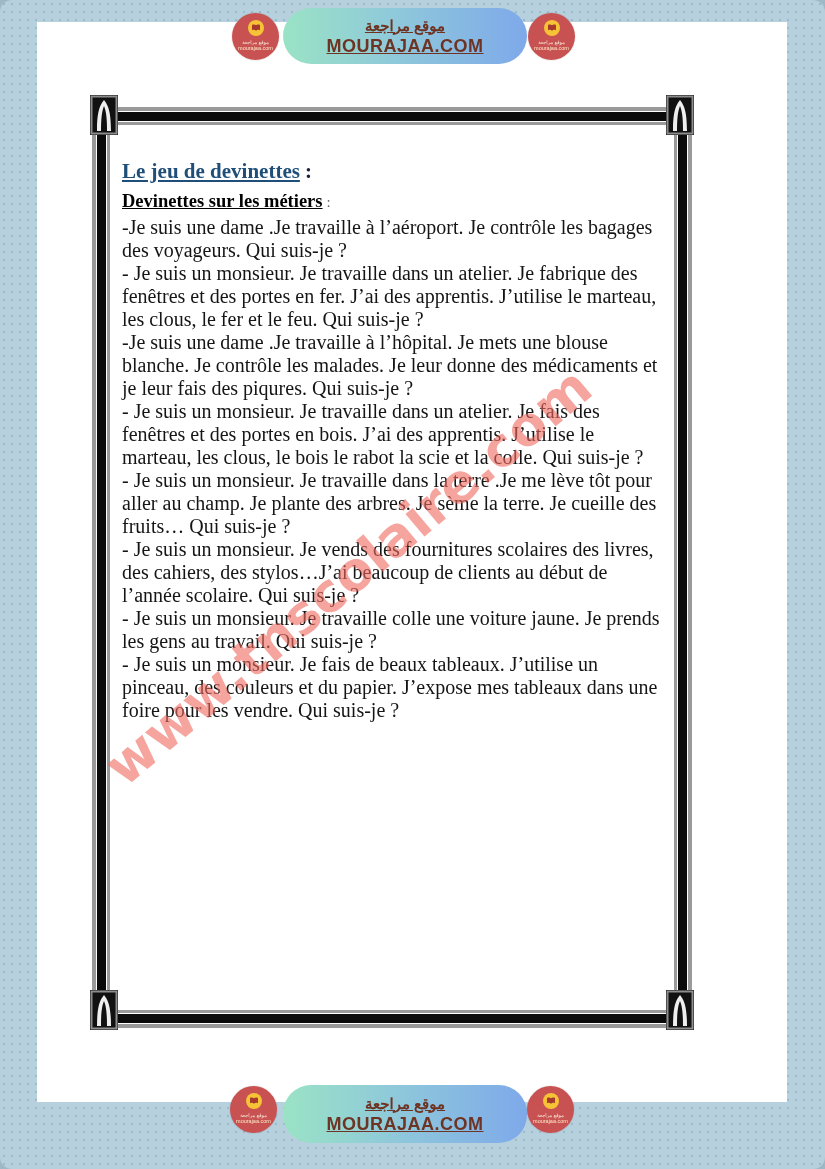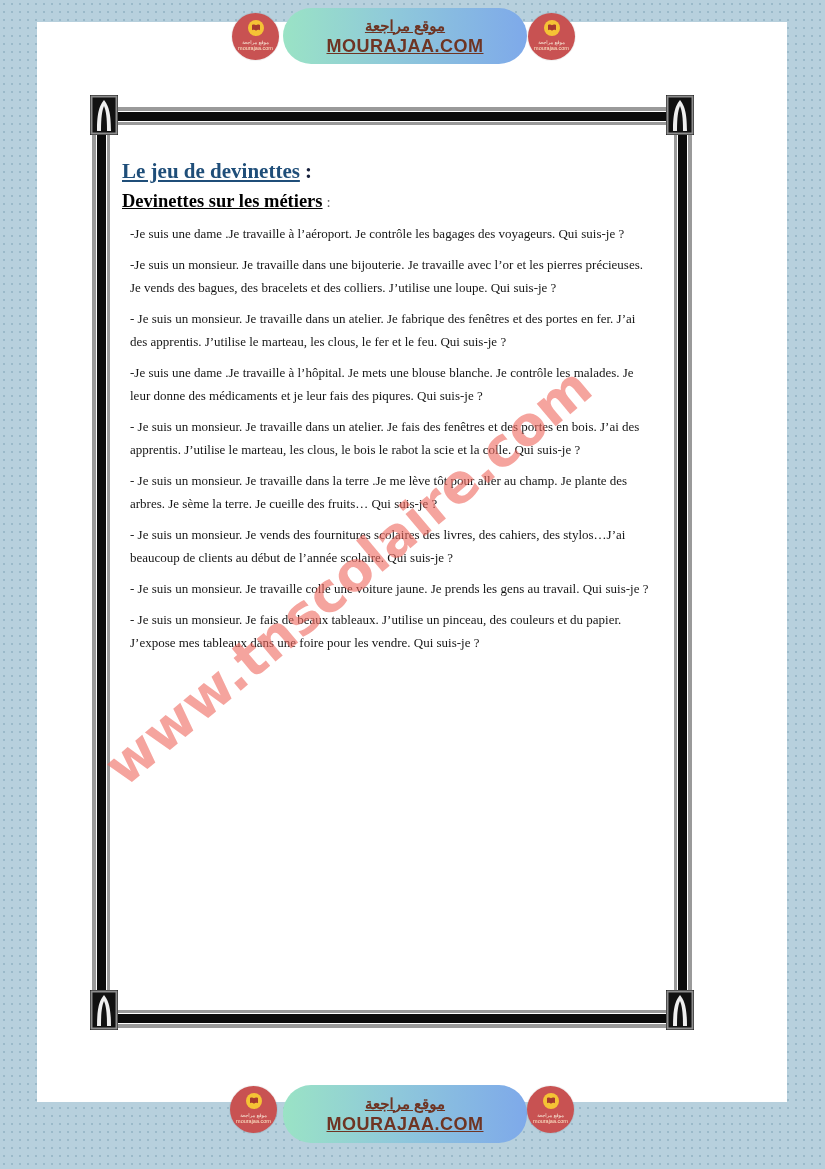--- a/index.html
+++ b/index.html
@@ -2,20 +2,21 @@
 <html lang="fr"><head>
 <meta charset="utf-8">
 <style>
   html,body{margin:0;padding:0;}
   body{background:#9db8c6;font-family:"Liberation Serif",serif;}
   #screen{
     position:relative;width:825px;height:1169px;margin:0 auto;overflow:hidden;
     background:#b7d0dd;
     background-image:radial-gradient(circle, rgba(120,158,178,.45) 1px, transparent 1.3px);
     background-size:8px 8px;
+    border-radius:12px;
   }
   
   .page{position:absolute;left:37px;top:22px;width:750px;height:1080px;background:#ffffff;}
 
   
   .frame{position:absolute;left:92px;top:107px;width:600px;height:921px;box-sizing:border-box;
          border:4px solid #9a9a9a;padding:1px;background:#fff;}
   .frame-black{width:100%;height:100%;box-sizing:border-box;border:9px solid #0b0b0b;padding:1px;}
   .frame-inner{width:100%;height:100%;box-sizing:border-box;border:3px solid #9a9a9a;}
   .corner{position:absolute;width:28px;height:40px;}
@@ -25,21 +26,21 @@
   .corner.br{left:666px;top:990px;}
 
   
   .doc{position:absolute;left:122px;top:158px;width:540px;color:#151515;}
   .doc-title{font-size:21px;font-weight:bold;color:#1f4e79;line-height:26px;margin-bottom:5px;}
   .doc-title .t{text-decoration:underline;}
   .doc-title .colon{color:#17213d;margin-left:5px;}
   .doc-subtitle{font-size:18.5px;font-weight:bold;color:#000;line-height:24px;margin-bottom:2px;}
   .doc-subtitle .t{text-decoration:underline;}
   .doc-subtitle .colon{color:#666;margin-left:4px;font-weight:normal;font-size:15px;}
-  .riddle{margin:8px;font-size:13px;line-height:23px;text-align:left;}
+  .riddle{margin:0;font-size:20px;line-height:23px;text-align:left;}
 
   
   .watermark{
     position:absolute;left:28px;top:545px;width:640px;text-align:center;
     transform:rotate(-40deg);
     font-family:"DejaVu Sans",sans-serif;font-weight:bold;font-size:54px;letter-spacing:0px;
     color:rgba(238,104,94,0.60);pointer-events:none;white-space:nowrap;
   }
 
   
@@ -124,21 +125,20 @@
 
   <div class="doc">
     <div class="doc-title">
       <span class="t">Le jeu de devinettes</span><span class="colon">:</span>
     </div>
     <div class="doc-subtitle">
       <span class="t">Devinettes sur les métiers</span><span class="colon">:</span>
     </div>
     <div>
         <p class="riddle">-Je suis une dame .Je travaille à l’aéroport. Je contrôle les bagages des voyageurs. Qui suis-je ?</p>
-        <p class="riddle">-Je suis un monsieur. Je travaille dans une bijouterie. Je travaille avec l’or et les pierres précieuses. Je vends des bagues, des bracelets et des colliers. J’utilise une loupe. Qui suis-je ?</p>
         <p class="riddle">- Je suis un monsieur. Je travaille dans un atelier. Je fabrique des fenêtres et des portes en fer. J’ai des apprentis. J’utilise le marteau, les clous, le fer et le feu. Qui suis-je ?</p>
         <p class="riddle">-Je suis une dame .Je travaille à l’hôpital. Je mets une blouse blanche. Je contrôle les malades. Je leur donne des médicaments et je leur fais des piqures. Qui suis-je ?</p>
         <p class="riddle">- Je suis un monsieur. Je travaille dans un atelier. Je fais des fenêtres et des portes en bois. J’ai des apprentis. J’utilise le marteau, les clous, le bois le rabot la scie et la colle. Qui suis-je ?</p>
         <p class="riddle">- Je suis un monsieur. Je travaille dans la terre .Je me lève tôt pour aller au champ. Je plante des arbres. Je sème la terre. Je cueille des fruits… Qui suis-je ?</p>
         <p class="riddle">- Je suis un monsieur. Je vends des fournitures scolaires des livres, des cahiers, des stylos…J’ai beaucoup de clients au début de l’année scolaire. Qui suis-je ?</p>
         <p class="riddle">- Je suis un monsieur. Je travaille colle une voiture jaune. Je prends les gens au travail. Qui suis-je ?</p>
         <p class="riddle">- Je suis un monsieur. Je fais de beaux tableaux. J’utilise un pinceau, des couleurs et du papier. J’expose mes tableaux dans une foire pour les vendre. Qui suis-je ?</p>
       </div>
   </div>
 

